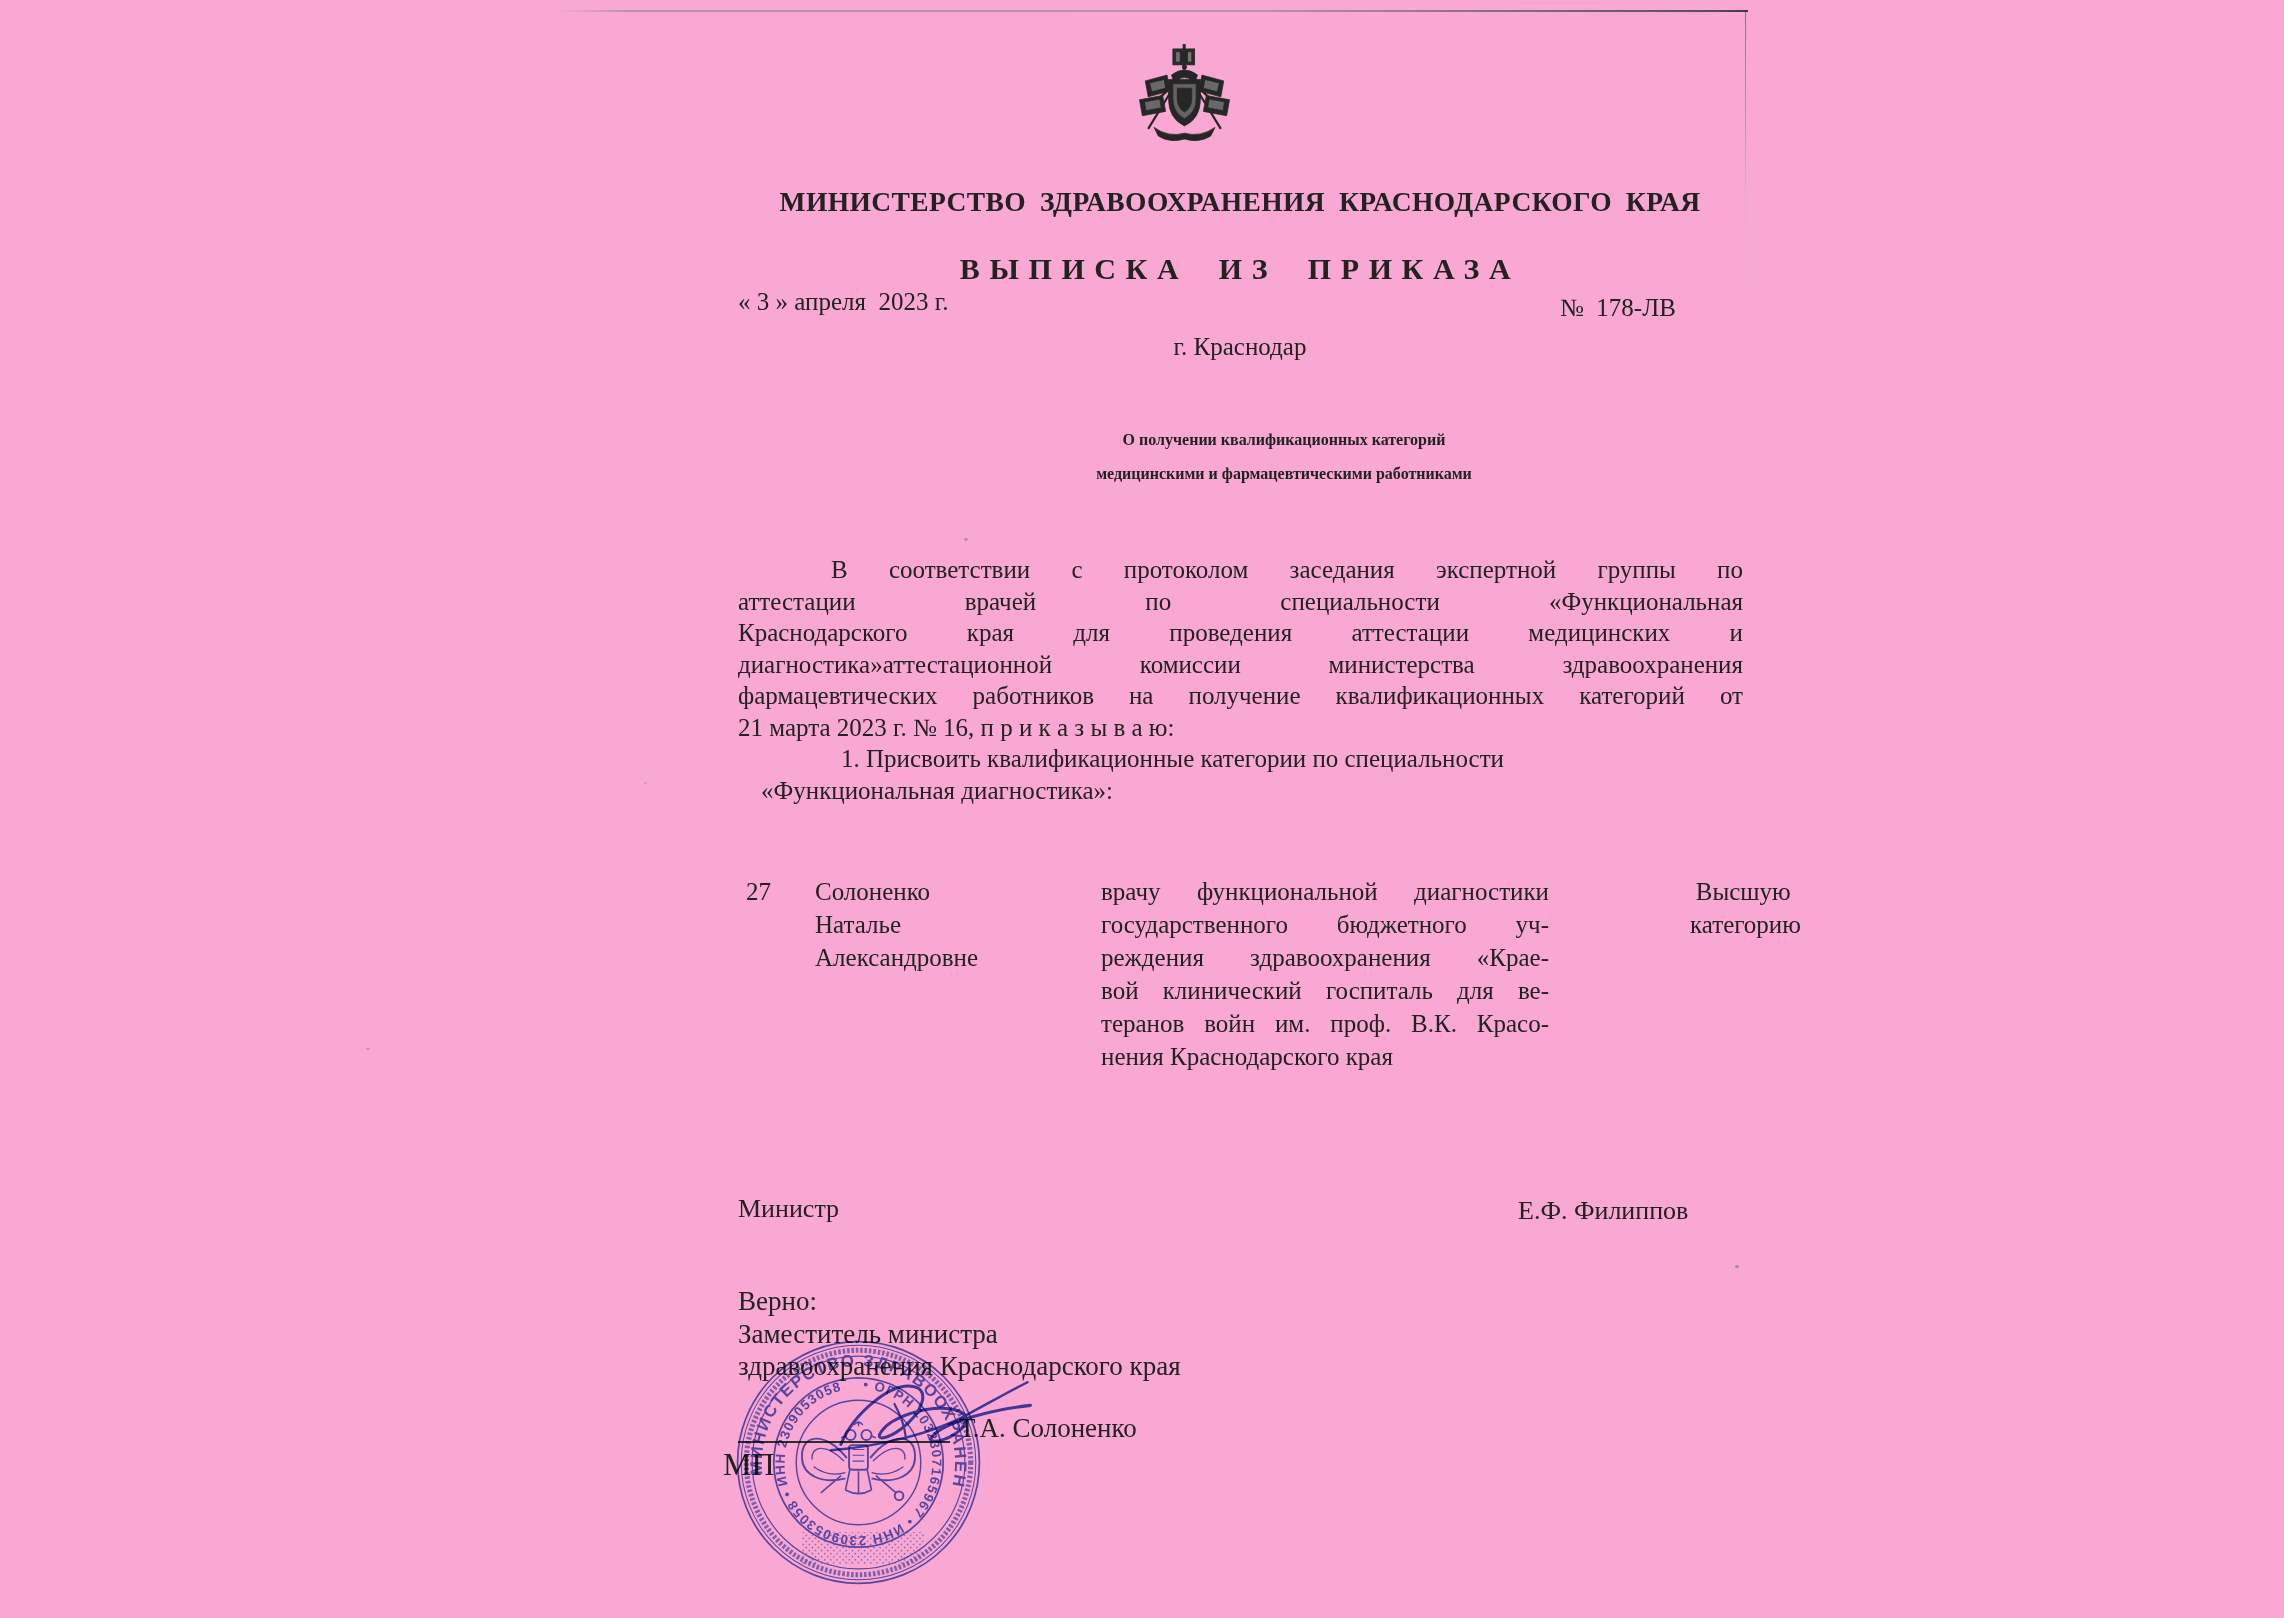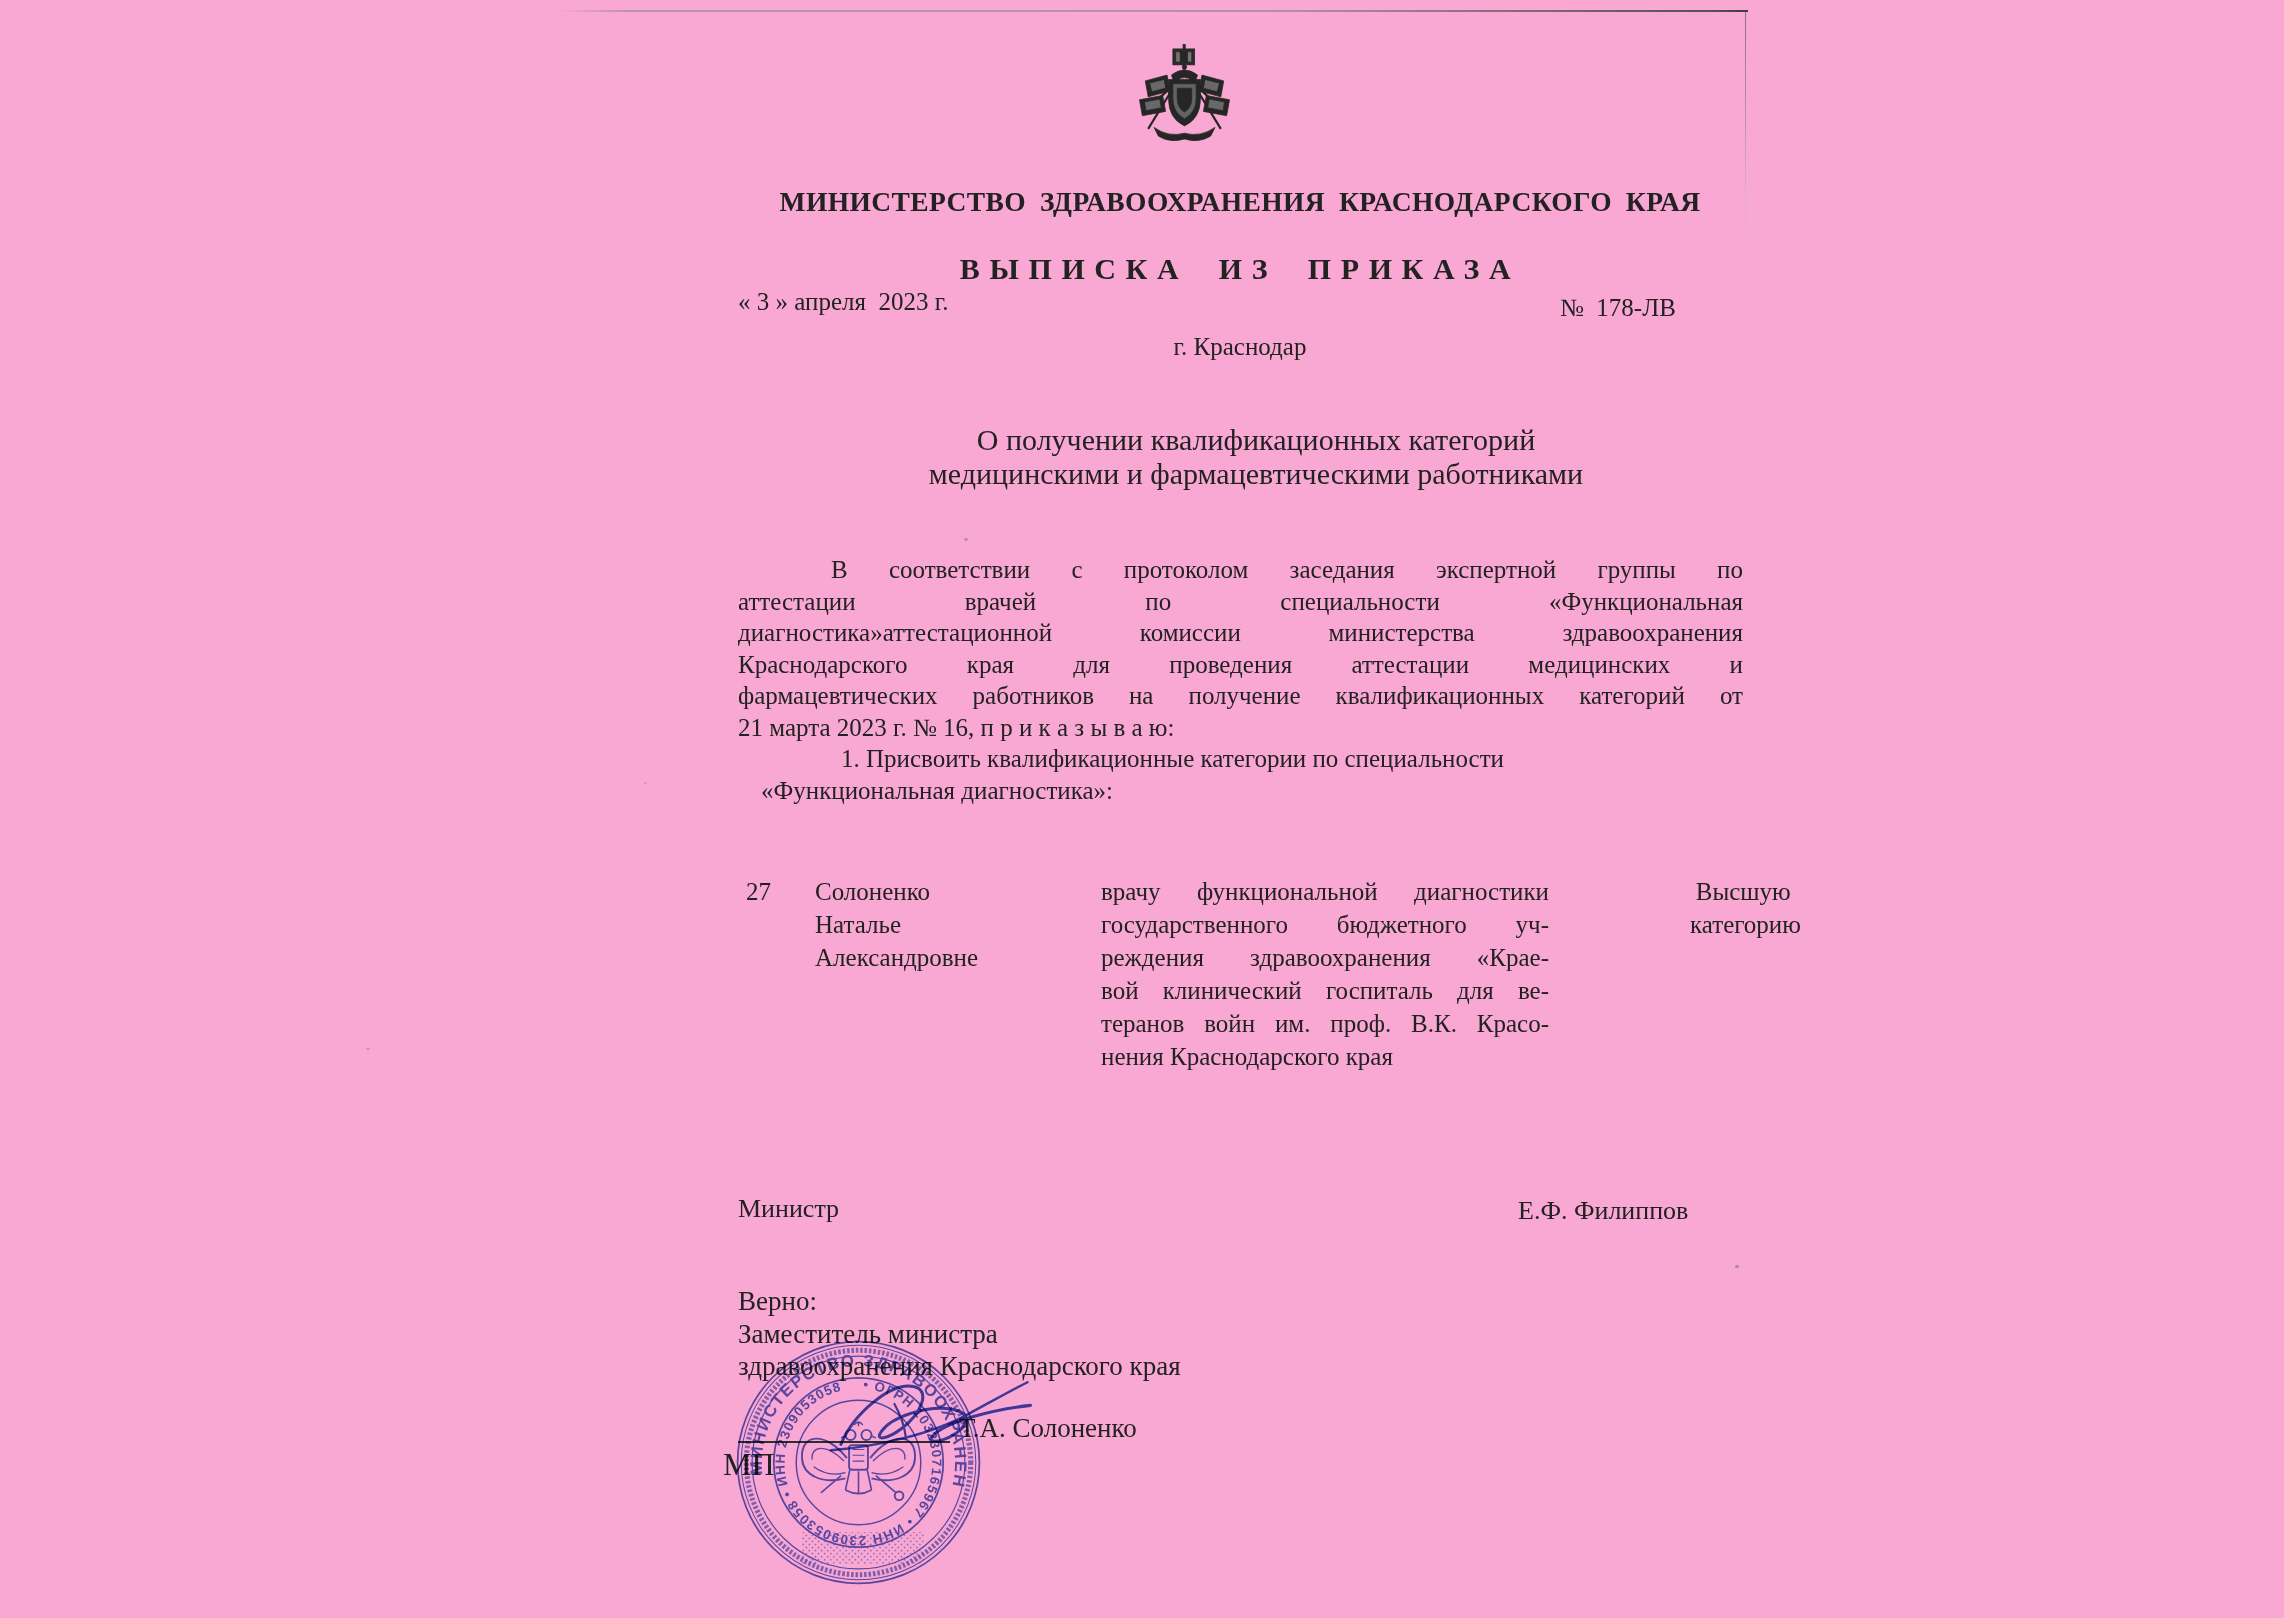--- a/index.html
+++ b/index.html
@@ -15,22 +15,22 @@
     background:linear-gradient(180deg,rgba(90,90,90,.7),rgba(180,180,180,.25) 60%,rgba(200,200,200,0));}
   .speck{background:#777;border-radius:50%;}
   
   .ministry-header{left:738px;top:186px;width:1004px;text-align:center;
     font-size:27.5px;font-weight:bold;word-spacing:6.5px;letter-spacing:0.4px;white-space:nowrap;}
   .doc-type{left:738px;top:252px;width:1004px;text-align:center;
     font-size:30px;font-weight:bold;letter-spacing:.32em;word-spacing:.45em;white-space:nowrap;}
   .date-line{left:738px;top:288px;font-size:25px;white-space:pre;}
   .doc-number{left:1560px;top:294px;font-size:25px;white-space:pre;}
   .city{left:738px;top:333px;width:1004px;text-align:center;font-size:25px;}
-  .title-block{left:754px;top:423px;width:1004px;text-align:center;
-    font-size:30px;font-weight:normal;line-height:34px;}
+  .title-block{left:782px;top:423px;width:1004px;text-align:center;
+    font-size:16px;font-weight:bold;line-height:34px;}
   
   .body-block{left:738px;top:554px;width:1005px;font-size:25px;}
   .bline{line-height:31.5px;height:31.5px;white-space:nowrap;}
   .bline.just{white-space:normal;text-align:justify;text-align-last:justify;}
   .bline.i1{text-indent:93px;}
   .bline.i2{text-indent:103px;}
   .bline.i3{text-indent:23px;}
   
   .tnum{left:746px;top:875px;font-size:25px;line-height:33px;}
   .tname{left:815px;top:875px;width:239px;font-size:25px;}
@@ -112,22 +112,22 @@
   <div class="abs city">г. Краснодар</div>
 
   <div class="abs title-block">
     <div>О получении квалификационных категорий</div>
     <div>медицинскими и фармацевтическими работниками</div>
   </div>
 
   <div class="abs body-block">
     <div class="bline just i1">В соответствии с протоколом заседания экспертной группы по</div>
     <div class="bline just">аттестации врачей по специальности «Функциональная</div>
+    <div class="bline just">Краснодарского края для проведения аттестации медицинских и</div>
     <div class="bline just">диагностика»аттестационной комиссии министерства здравоохранения</div>
-    <div class="bline just">Краснодарского края для проведения аттестации медицинских и</div>
     <div class="bline just">фармацевтических работников на получение квалификационных категорий от</div>
     <div class="bline">21 марта  2023 г.  №  16,  п р и к а з ы в а ю:</div>
     <div class="bline i2">1. Присвоить  квалификационные  категории  по специальности</div>
     <div class="bline i3">«Функциональная диагностика»:</div>
   </div>
 
   <div class="abs tnum">27</div>
   <div class="abs tname">
     <div class="tline">Солоненко</div>
     <div class="tline">Наталье</div>

